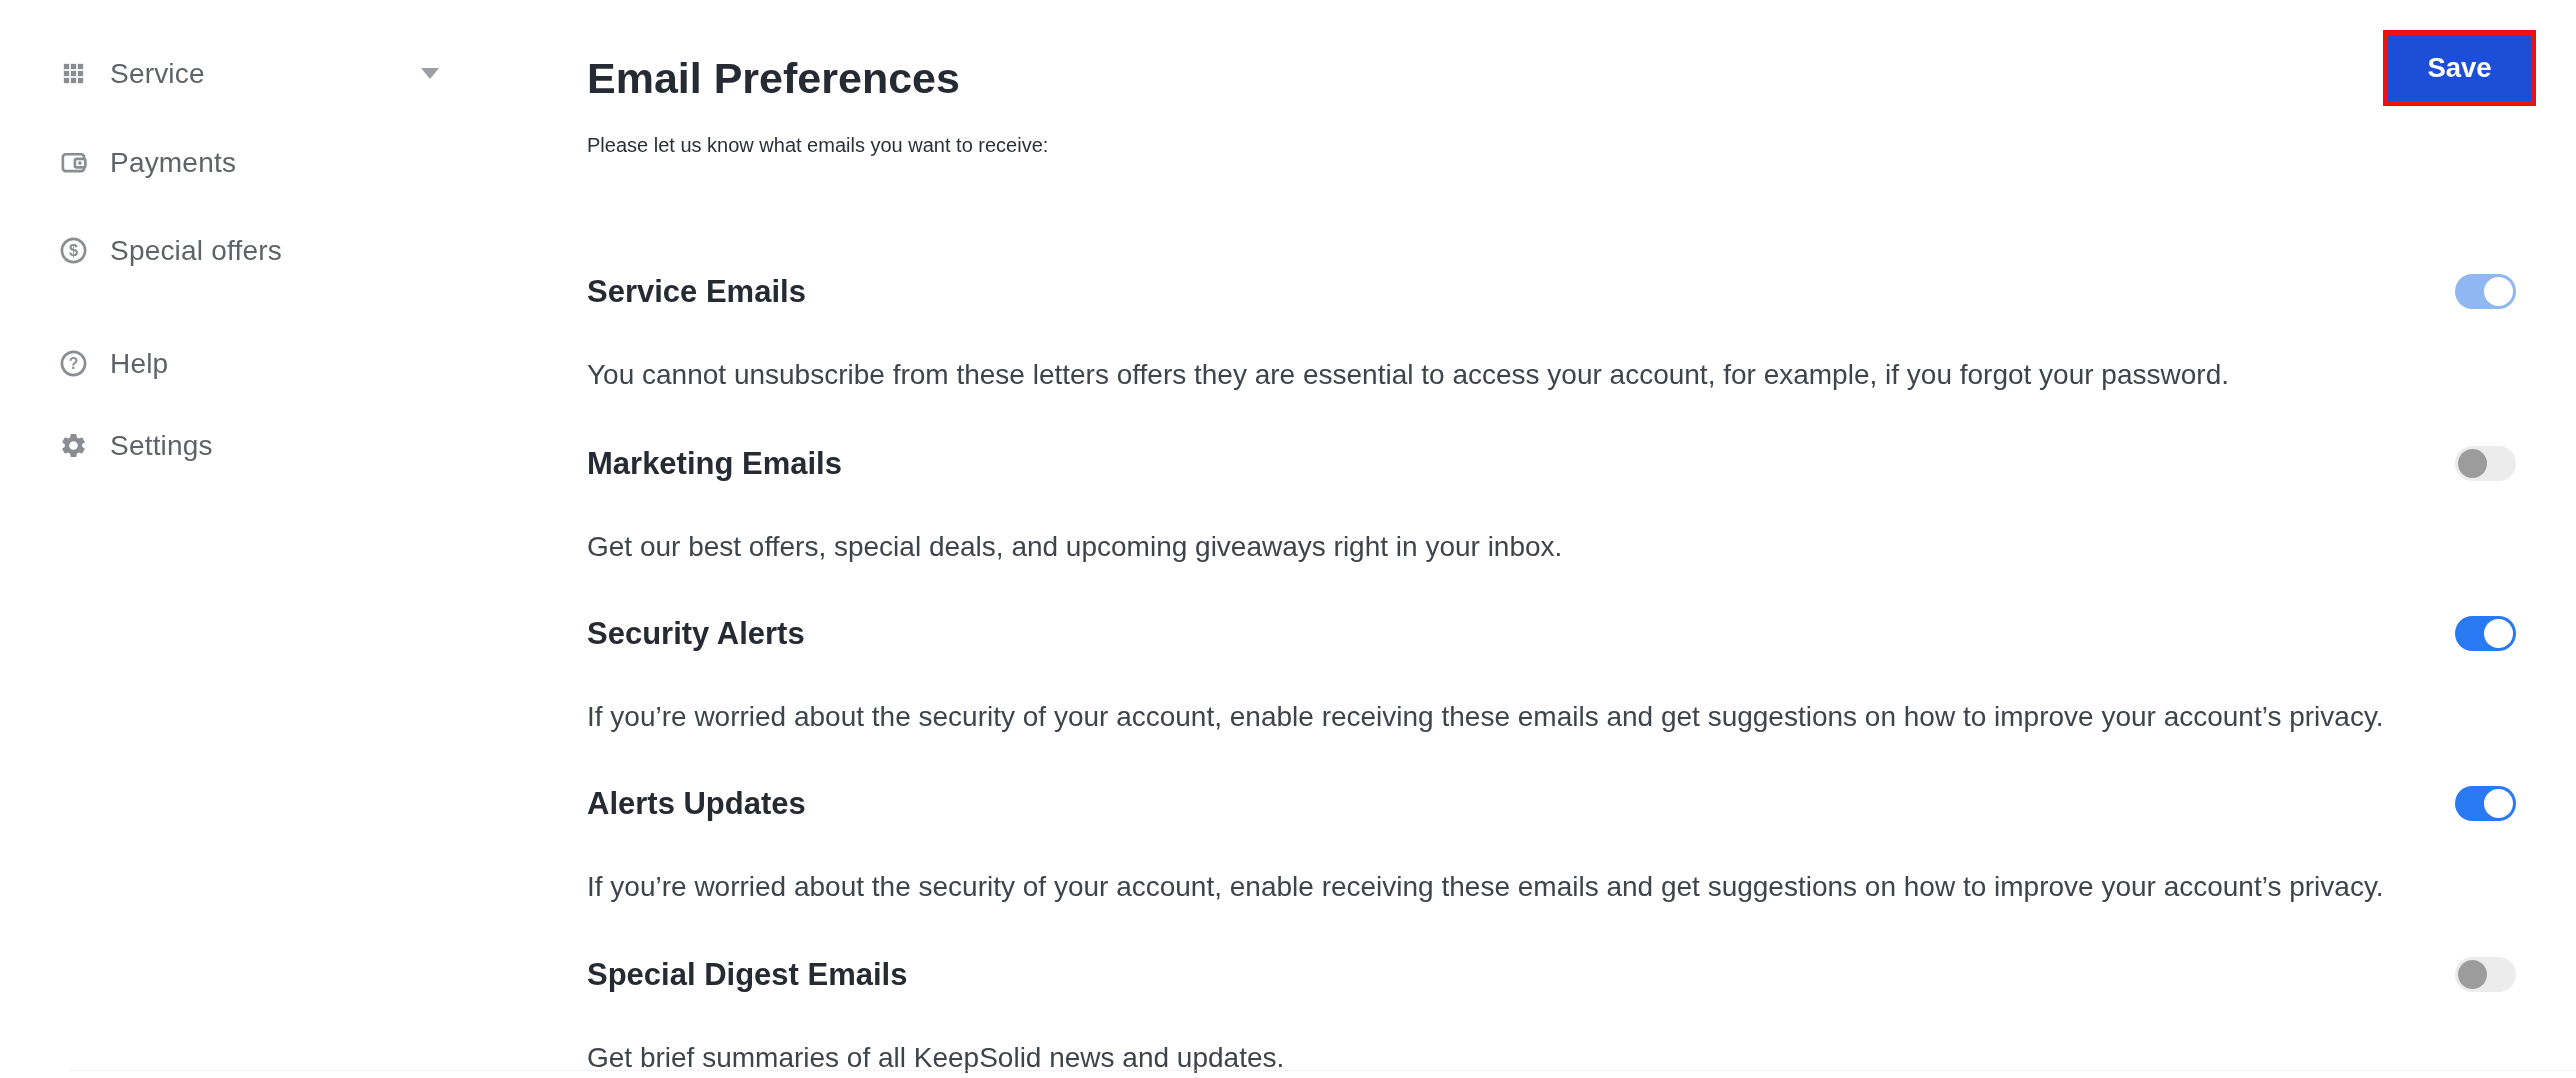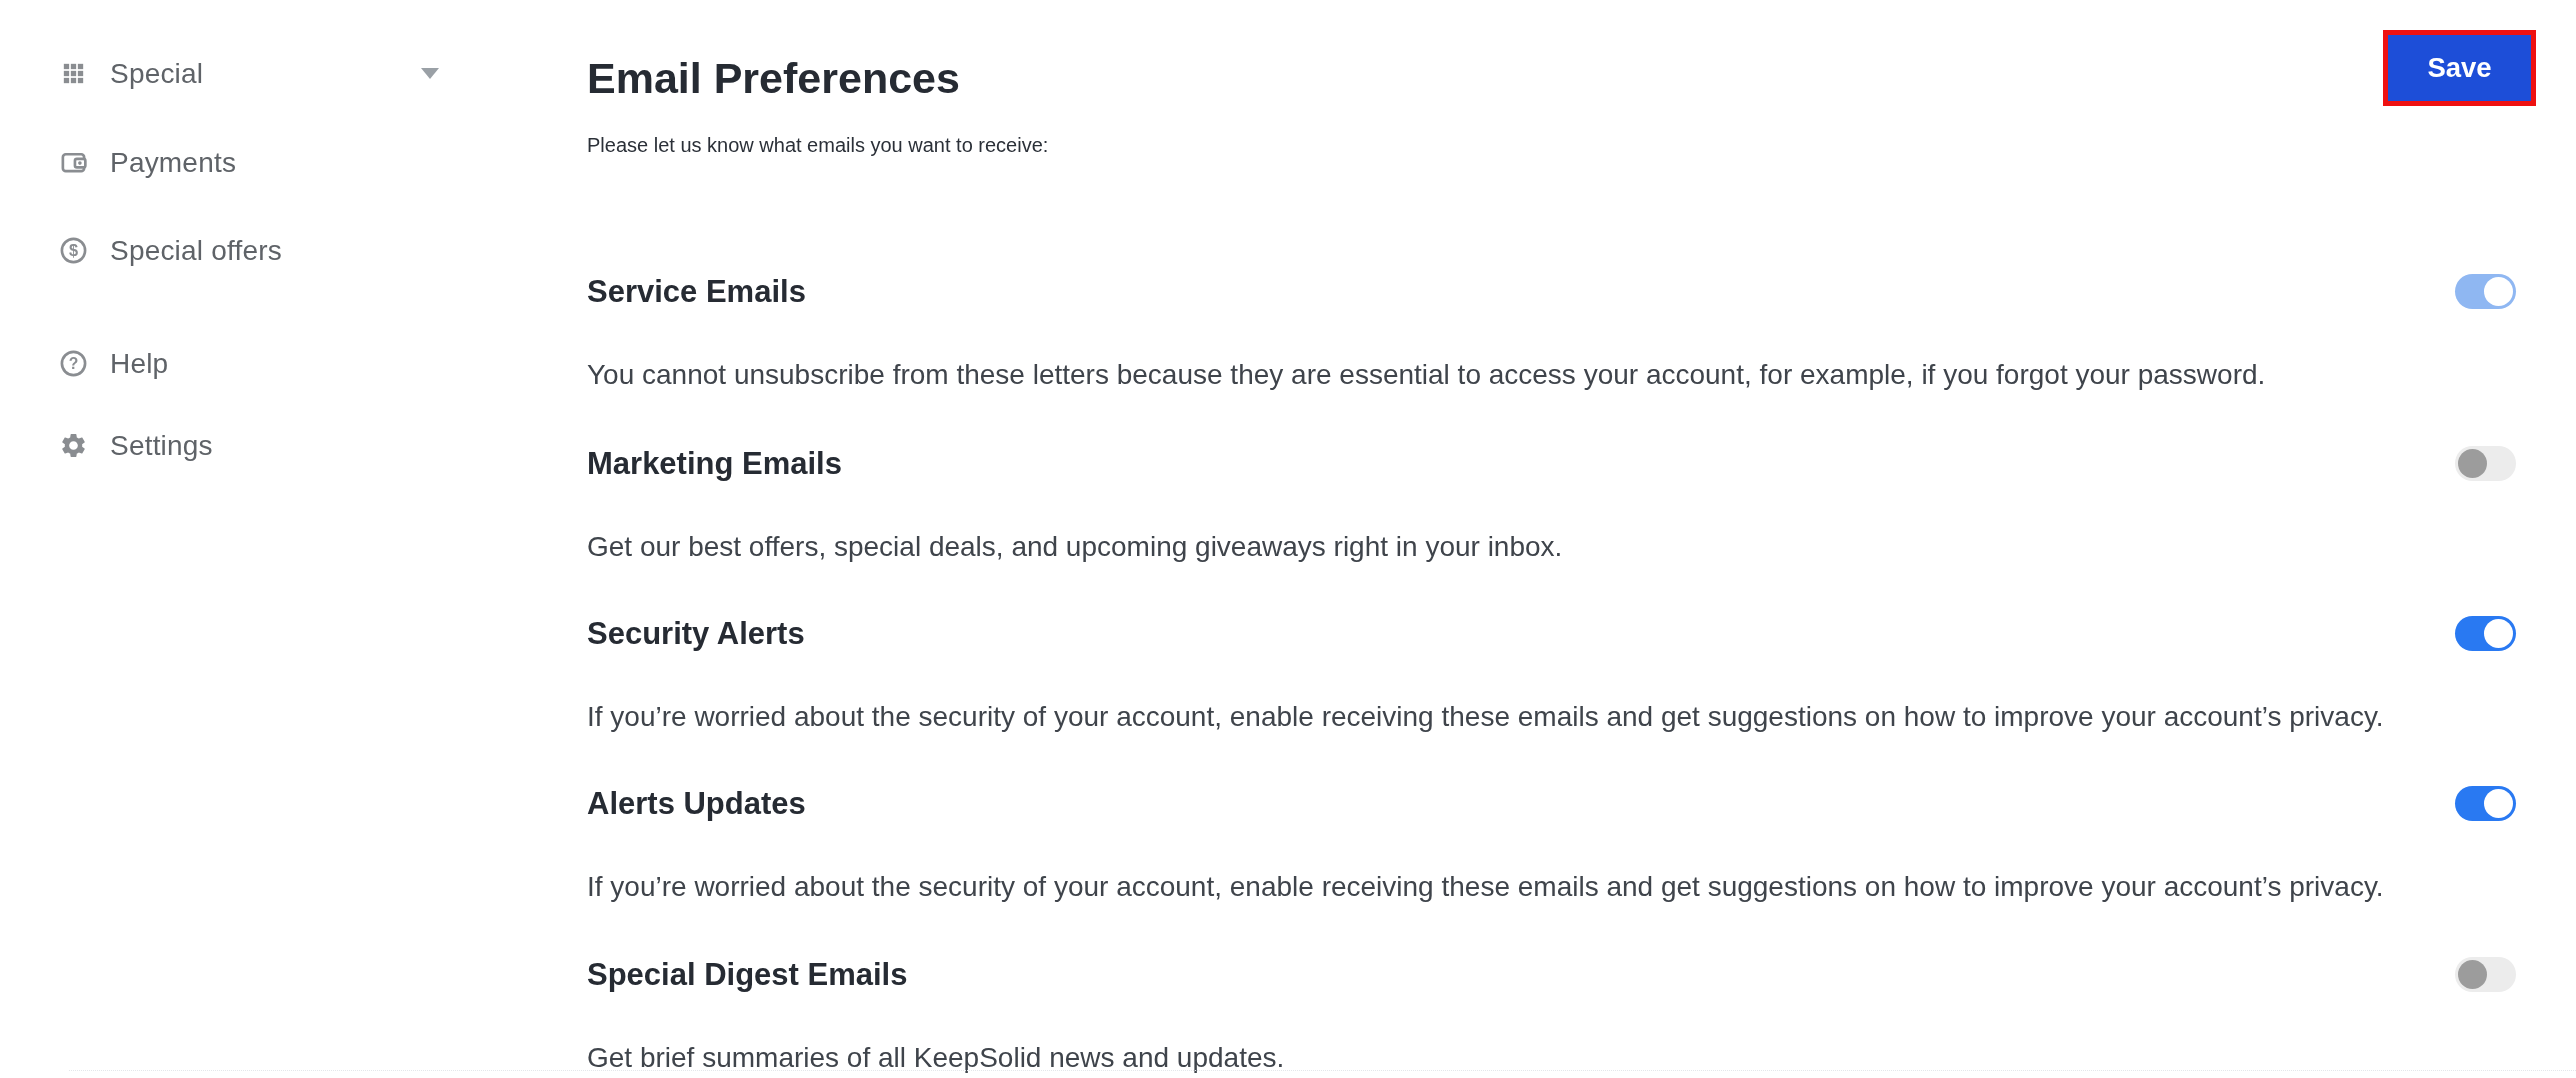--- a/index.html
+++ b/index.html
@@ -68,21 +68,21 @@
           <rect x="9.8" y="4" width="4.4" height="4.4"></rect>
           <rect x="15.6" y="4" width="4.4" height="4.4"></rect>
         <rect x="4" y="9.8" width="4.4" height="4.4"></rect>
           <rect x="9.8" y="9.8" width="4.4" height="4.4"></rect>
           <rect x="15.6" y="9.8" width="4.4" height="4.4"></rect>
         <rect x="4" y="15.6" width="4.4" height="4.4"></rect>
           <rect x="9.8" y="15.6" width="4.4" height="4.4"></rect>
           <rect x="15.6" y="15.6" width="4.4" height="4.4"></rect>
       </g>
     </svg>
-    <span class="nav-label">Special</span>
+    <span class="nav-label">Service</span>
     <span class="chevron-down"></span>
   </div>
 
   <div class="nav-row nav-payments">
     <svg class="icon" viewBox="0 0 24 24">
       <rect x="3.2" y="5.2" width="17.6" height="14" rx="2.4" fill="none" stroke="#8a8d91" stroke-width="2.2"></rect>
       <rect x="13.2" y="9" width="8.6" height="7" rx="1.6" fill="#ffffff" stroke="#8a8d91" stroke-width="2.2"></rect>
       <circle cx="17.3" cy="12.5" r="1.5" fill="#8a8d91"></circle>
     </svg>
     <span class="nav-label">Payments</span>
@@ -113,21 +113,21 @@
 
 </nav>
 
 <main class="main">
 
   <h1 class="page-title">Email Preferences</h1>
   <p class="page-subtitle">Please let us know what emails you want to receive:</p>
 
   <section class="pref-item p0">
     <h2 class="pref-title">Service Emails</h2>
-    <p class="pref-desc">You cannot unsubscribe from these letters because they are essential to access your account, for example, if you forgot your password.</p>
+    <p class="pref-desc">You cannot unsubscribe from these letters offers they are essential to access your account, for example, if you forgot your password.</p>
     <div class="toggle state-on-disabled"></div>
   </section>
 
   <section class="pref-item p1">
     <h2 class="pref-title">Marketing Emails</h2>
     <p class="pref-desc">Get our best offers, special deals, and upcoming giveaways right in your inbox.</p>
     <div class="toggle state-off"></div>
   </section>
 
   <section class="pref-item p2">

